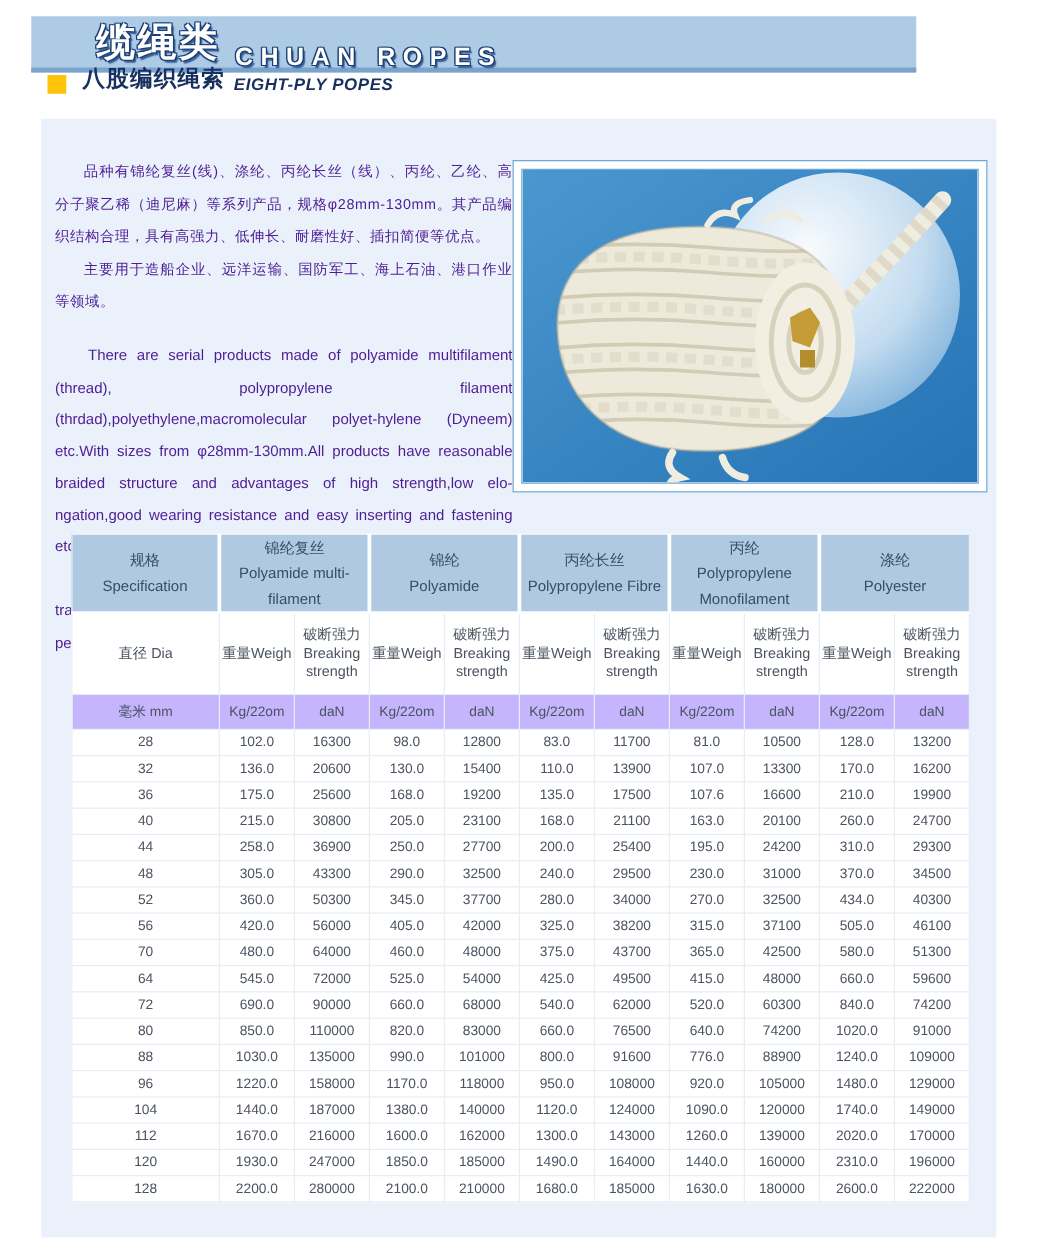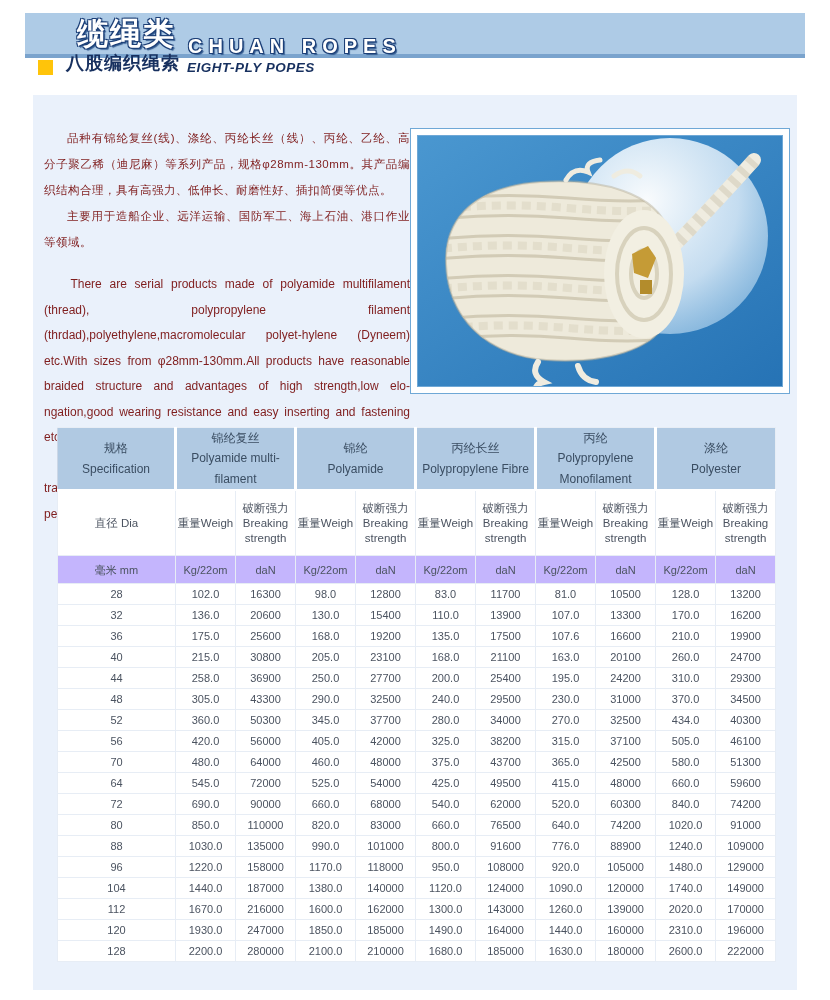--- a/index.html
+++ b/index.html
@@ -3,21 +3,21 @@
 <meta charset="utf-8">
 <style>
   html,body{margin:0;padding:0;}
   body{
     width:830px;height:1000px;position:relative;background:#ffffff;
     font-family:"Liberation Sans","DejaVu Sans",sans-serif;
     -webkit-font-smoothing:antialiased;overflow:hidden;
   }
   
   .banner{
-    position:absolute;left:25px;top:13px;width:780px;height:45px;
+    position:absolute;left:25px;top:13px;width:708px;height:45px;
     background:#aecbe6;border-bottom:4px solid #7aa3cd;
     display:flex;align-items:center;padding-left:52px;box-sizing:border-box;
   }
   .banner-zh{
     font-size:31px;font-weight:bold;color:#ffffff;letter-spacing:2px;
     text-shadow:-1px -1px 0 #1c3f77,1px -1px 0 #1c3f77,-1px 1px 0 #1c3f77,1px 1px 0 #1c3f77,2px 2px 1px #355d92;
   }
   .banner-en{
     margin-left:12px;margin-top:26px;font-size:20px;font-weight:bold;color:#ffffff;letter-spacing:6px;
     text-shadow:-1px -1px 0 #1c3f77,1px -1px 0 #1c3f77,-1px 1px 0 #1c3f77,1px 1px 0 #1c3f77,2px 2px 1px #355d92;
@@ -26,21 +26,21 @@
   .section-title{position:absolute;left:38px;top:51px;height:24px;display:flex;align-items:flex-end;}
   .bullet-square{width:15px;height:15px;background:#ffc40a;margin-right:13px;}
   .section-zh{font-size:18px;font-weight:bold;color:#17305f;letter-spacing:1px;}
   .section-en{font-size:13.5px;font-weight:bold;color:#17305f;margin-left:7px;letter-spacing:0.5px;font-style:italic;}
   
   .panel{
     position:absolute;left:33px;top:95px;width:764px;height:895px;
     background:#eaf1fb;
   }
   
-  .intro{position:absolute;left:11px;top:30px;width:366px;color:#7f1d1d;}
+  .intro{position:absolute;left:11px;top:30px;width:366px;color:#4c1d95;}
   .intro p{margin:0;text-align:justify;}
   .zh-para{font-size:11.5px;line-height:26px;letter-spacing:0.5px;text-indent:2em;}
   .zh-para2{margin-top:0;}
   .en-para{font-size:12px;line-height:25.5px;text-indent:2.2em;}
   .en-block{margin-top:17px;}
   
   .photo-frame{
     position:absolute;left:377px;top:33px;width:380px;height:266px;
     background:#ffffff;border:1px solid #6fa8d6;padding:6px;box-sizing:border-box;
   }

